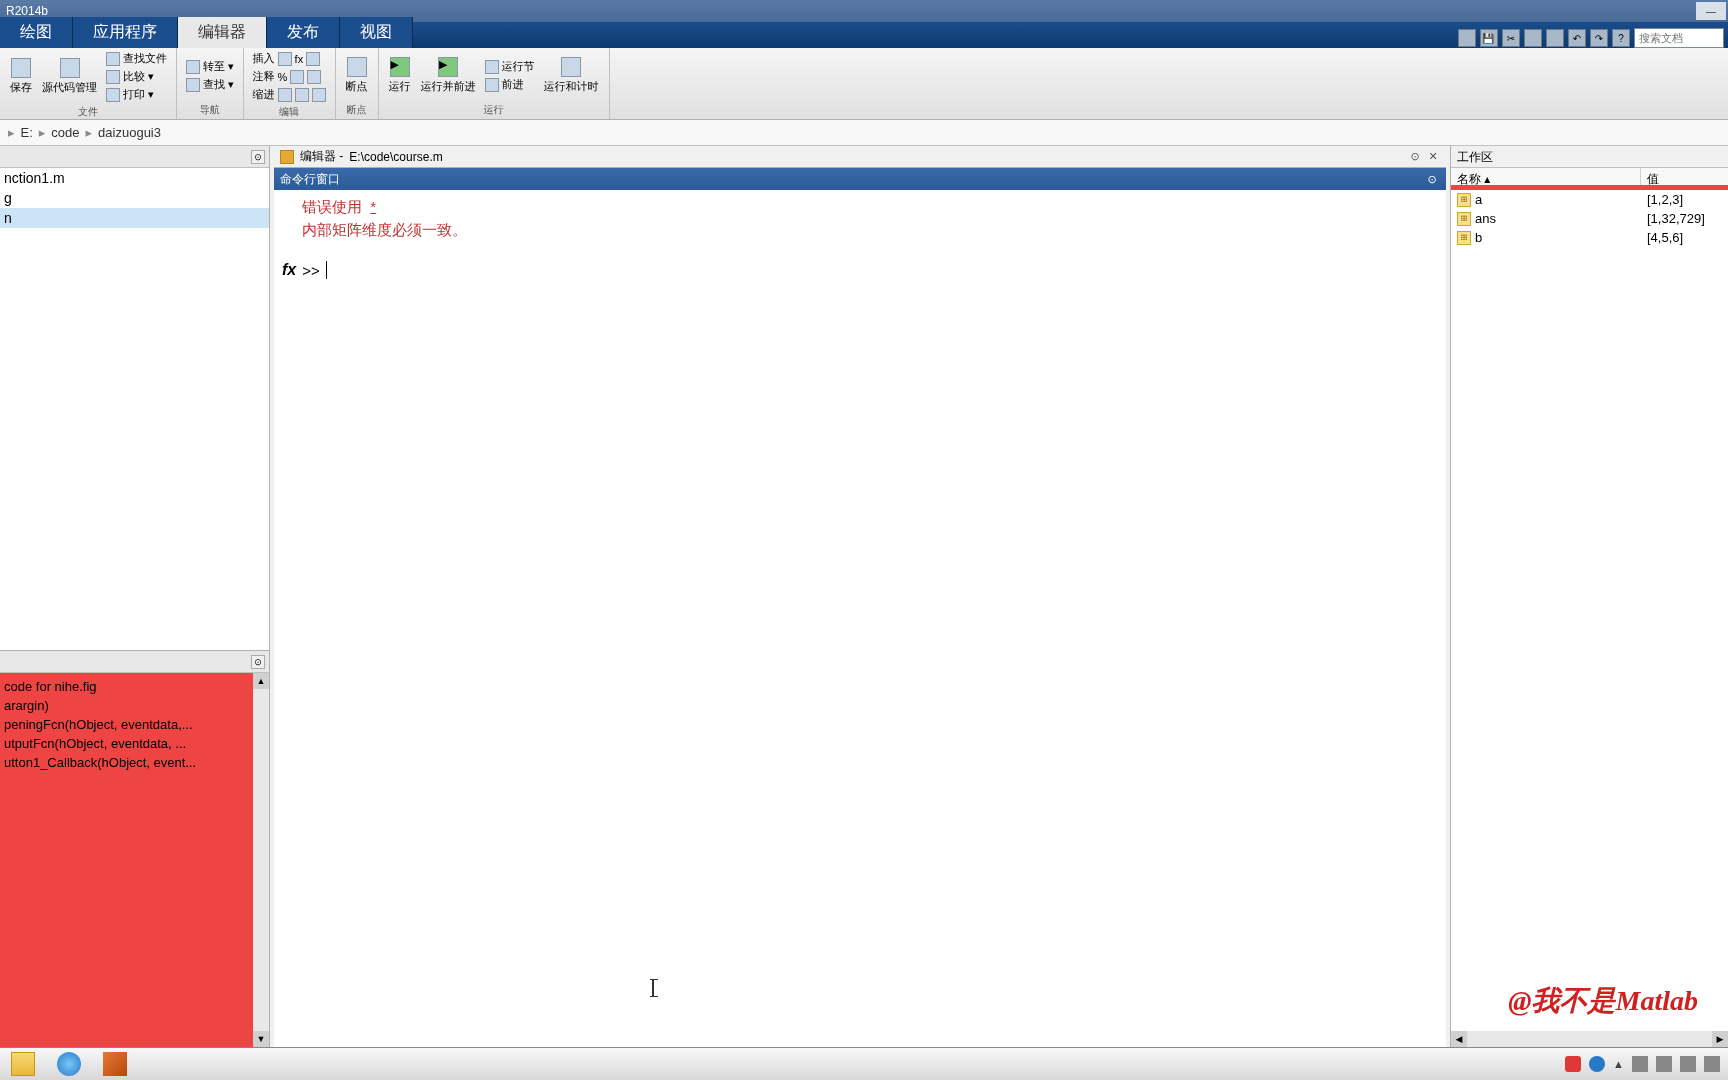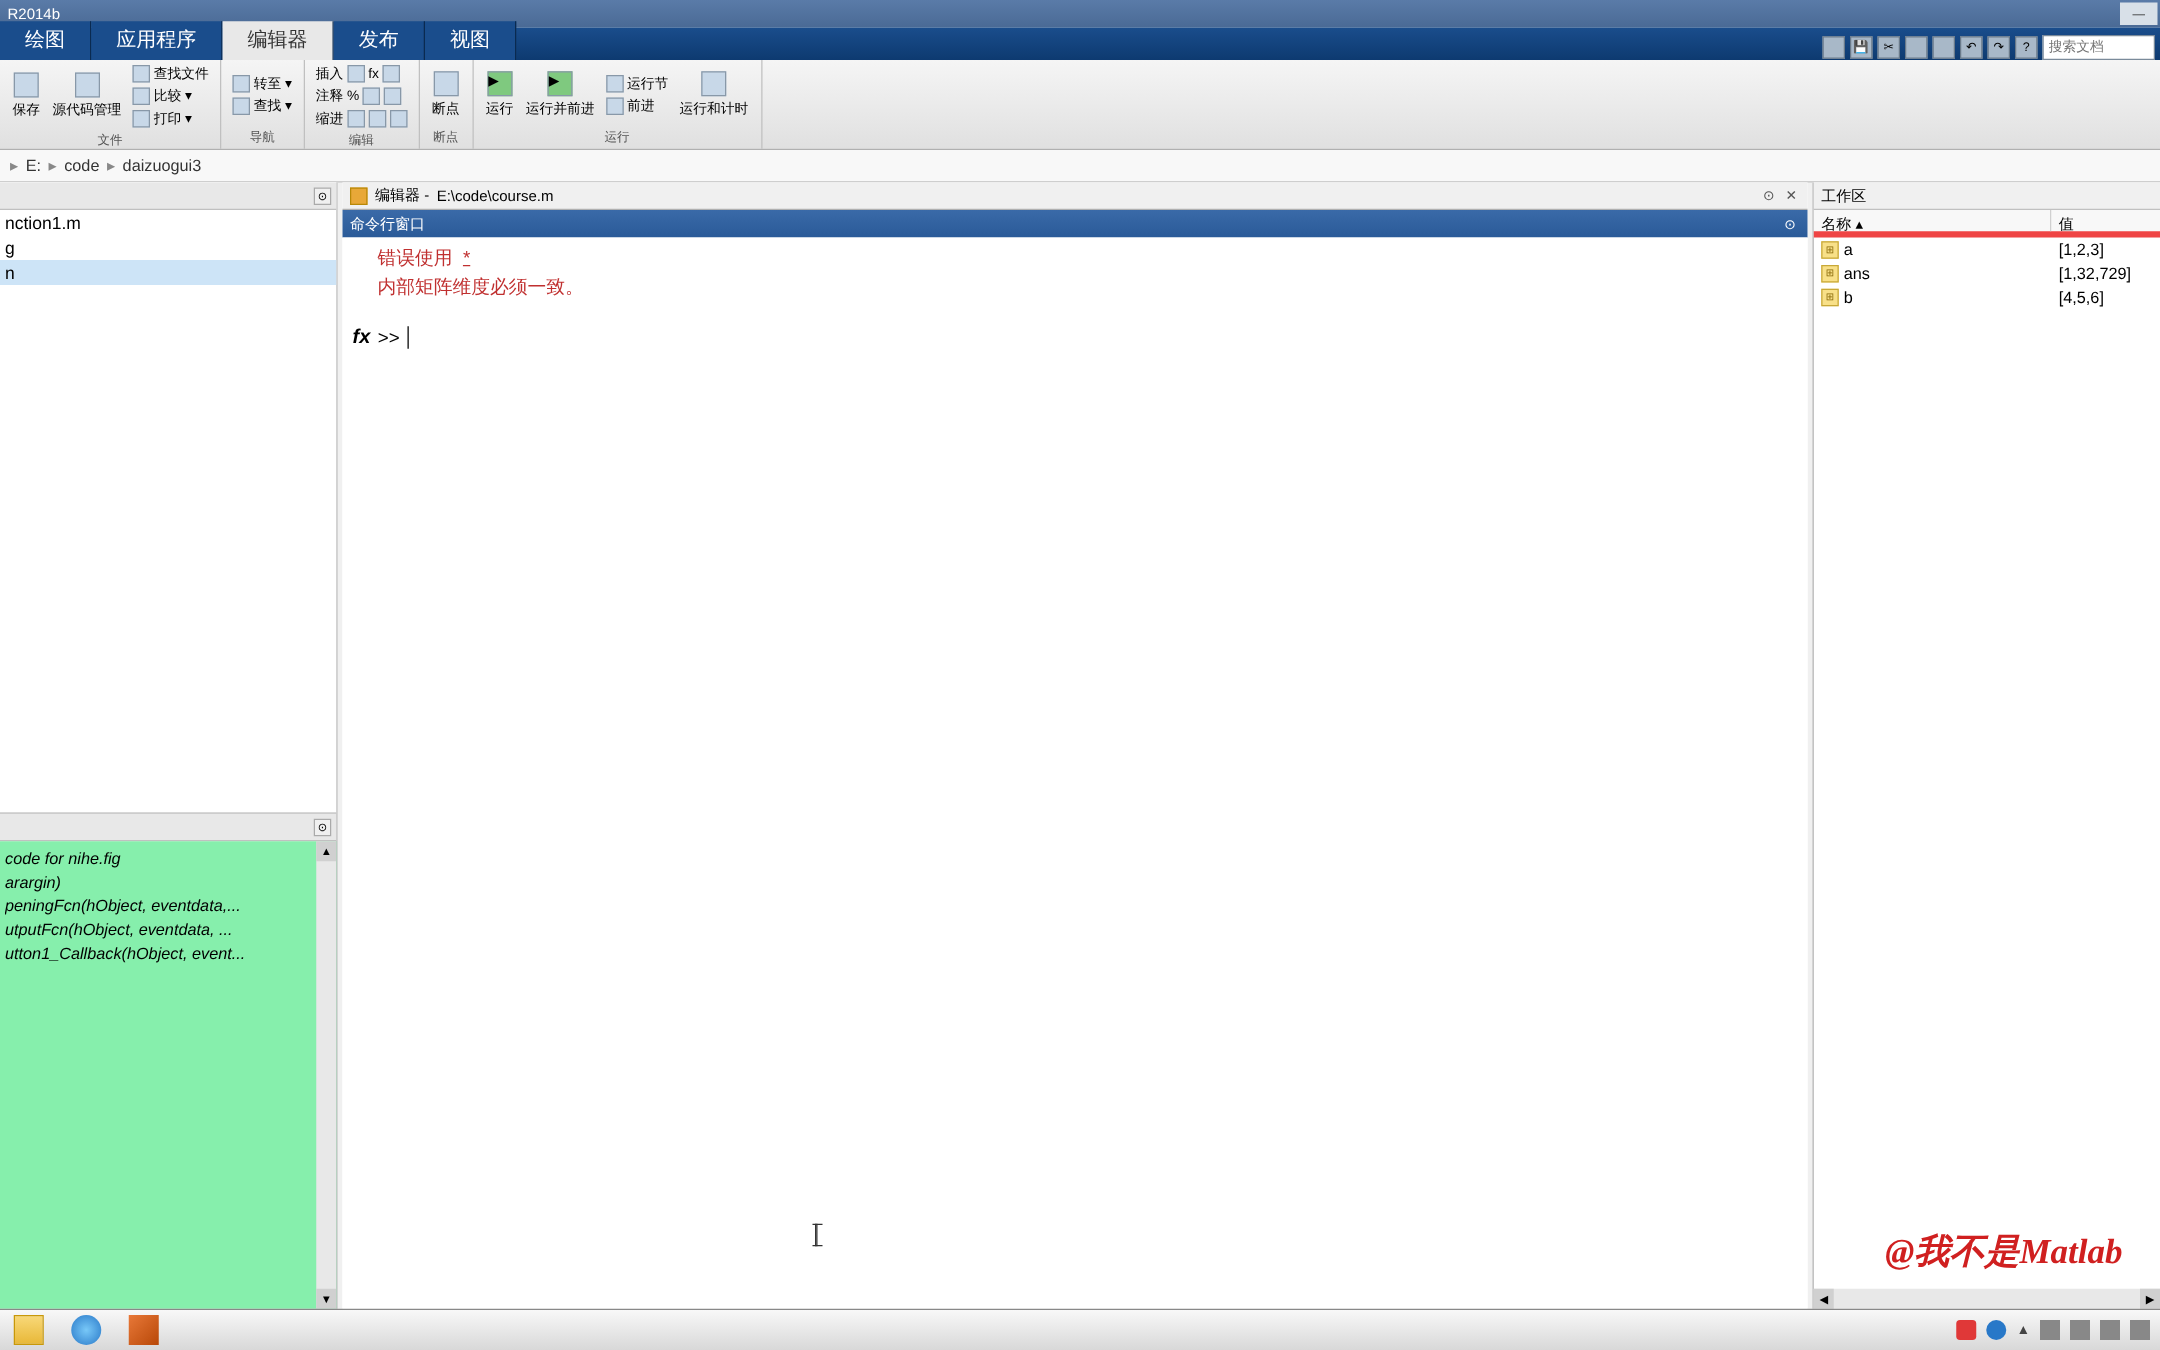--- a/index.html
+++ b/index.html
@@ -33,21 +33,21 @@
 
 .main-layout { display: flex; height: calc(1080px - 22px - 26px - 72px - 26px - 33px); }
 
 .left-panel { width: 270px; display: flex; flex-direction: column; border-right: 1px solid #b0b0b0; background: #fff; }
 .file-list-panel { flex: 0 0 505px; background: #fff; position: relative; border-bottom: 1px solid #b0b0b0; }
 .panel-header-min { height: 22px; background: #e8e8e8; border-bottom: 1px solid #c0c0c0; position: relative; }
 .panel-header-min .dropdown-arrow { position: absolute; right: 4px; top: 4px; width: 14px; height: 14px; background: #f0f0f0; border: 1px solid #aaa; font-size: 9px; display: flex; align-items: center; justify-content: center; }
 .file-item { padding: 2px 4px; font-size: 14px; cursor: pointer; }
 .file-item.selected { background: #cde4f7; }
 
-.details-panel { flex: 1; background: #86efac; font-size: 13px; padding: 4px; overflow: hidden; position: relative; font-style: italic; }
+.details-panel { flex: 1; background: #ef4444; font-size: 13px; padding: 4px; overflow: hidden; position: relative; }
 .details-panel .detail-line { white-space: nowrap; overflow: hidden; text-overflow: ellipsis; padding: 2px 0; }
 .scrollbar-v { position: absolute; right: 0; top: 0; bottom: 0; width: 16px; background: #e8e8e8; }
 .scroll-up, .scroll-down { height: 16px; background: #d0d0d0; display: flex; align-items: center; justify-content: center; font-size: 9px; }
 
 .center-panel { flex: 1; background: #fff; display: flex; flex-direction: column; margin: 0 4px; }
 .editor-header { height: 22px; background: #f0f0f0; border-bottom: 1px solid #b0b0b0; display: flex; align-items: center; padding: 0 6px; font-size: 12px; gap: 6px; }
 .editor-header .eh-icon { width: 14px; height: 14px; background: #e8a838; border: 1px solid #b88808; }
 .editor-header .eh-close { margin-left: auto; display: flex; gap: 4px; align-items: center; }
 .eh-close span { width: 14px; height: 14px; display: flex; align-items: center; justify-content: center; font-size: 11px; cursor: pointer; color: #555; }
 

